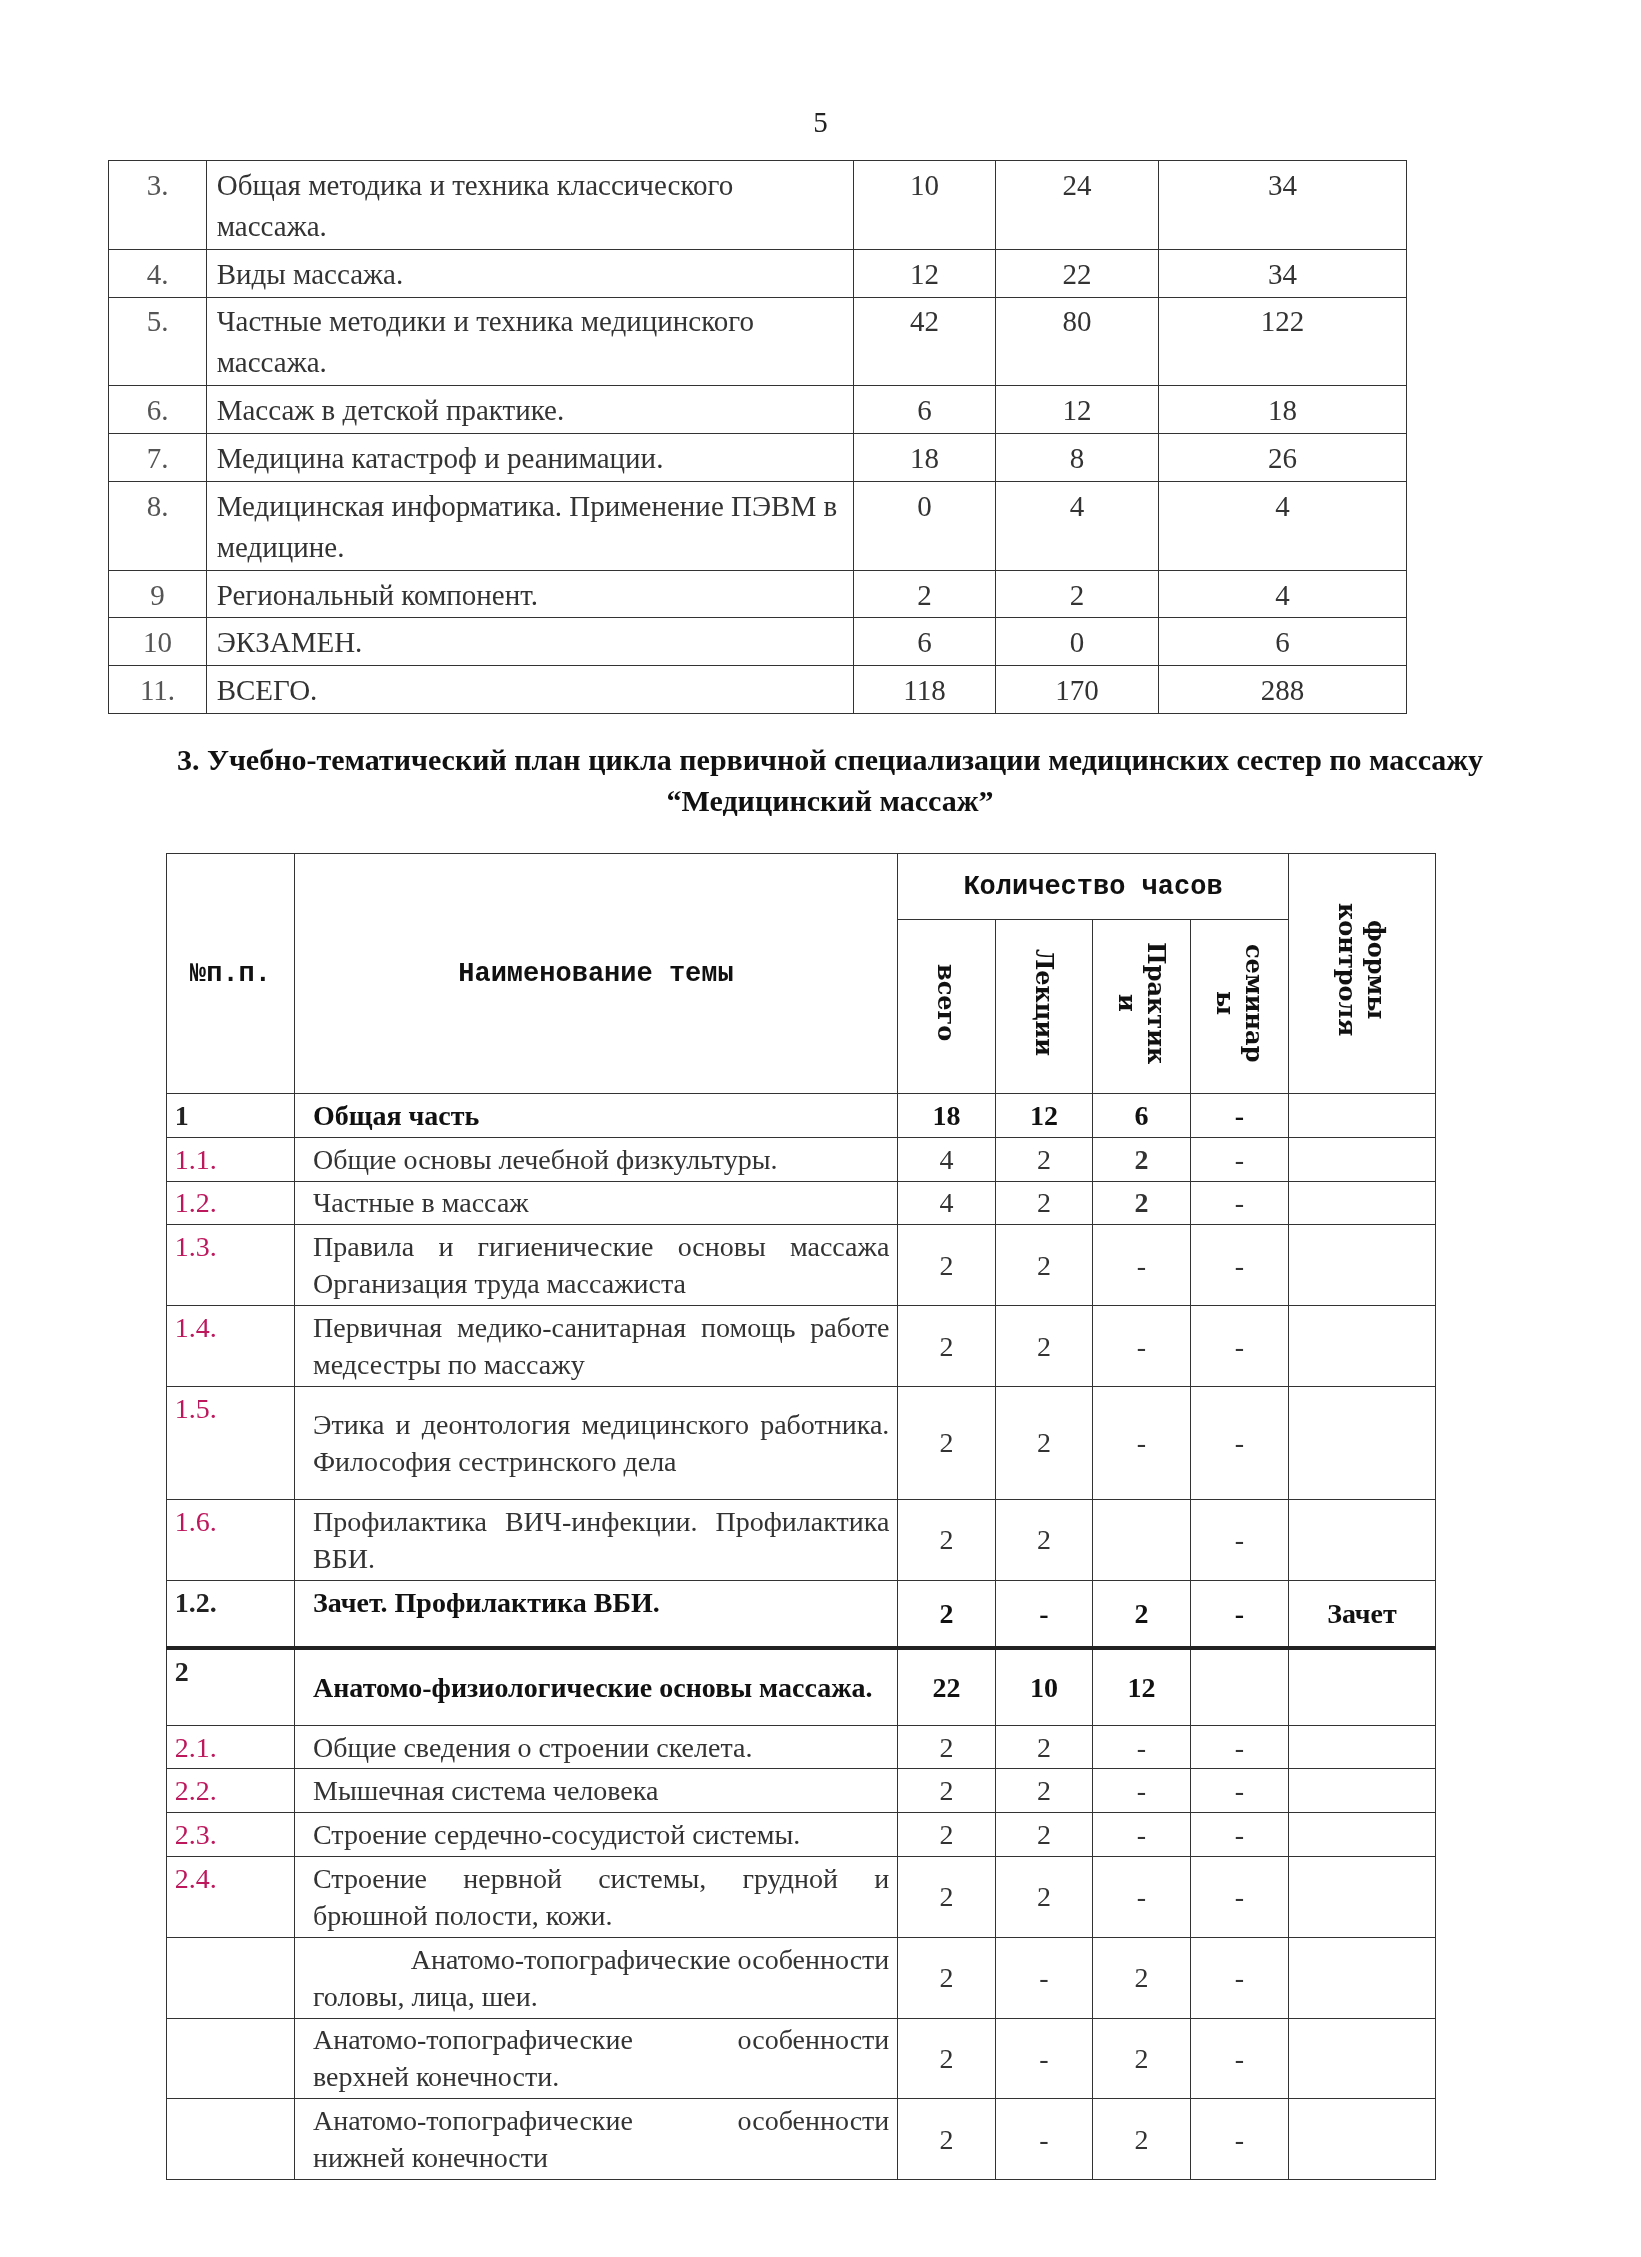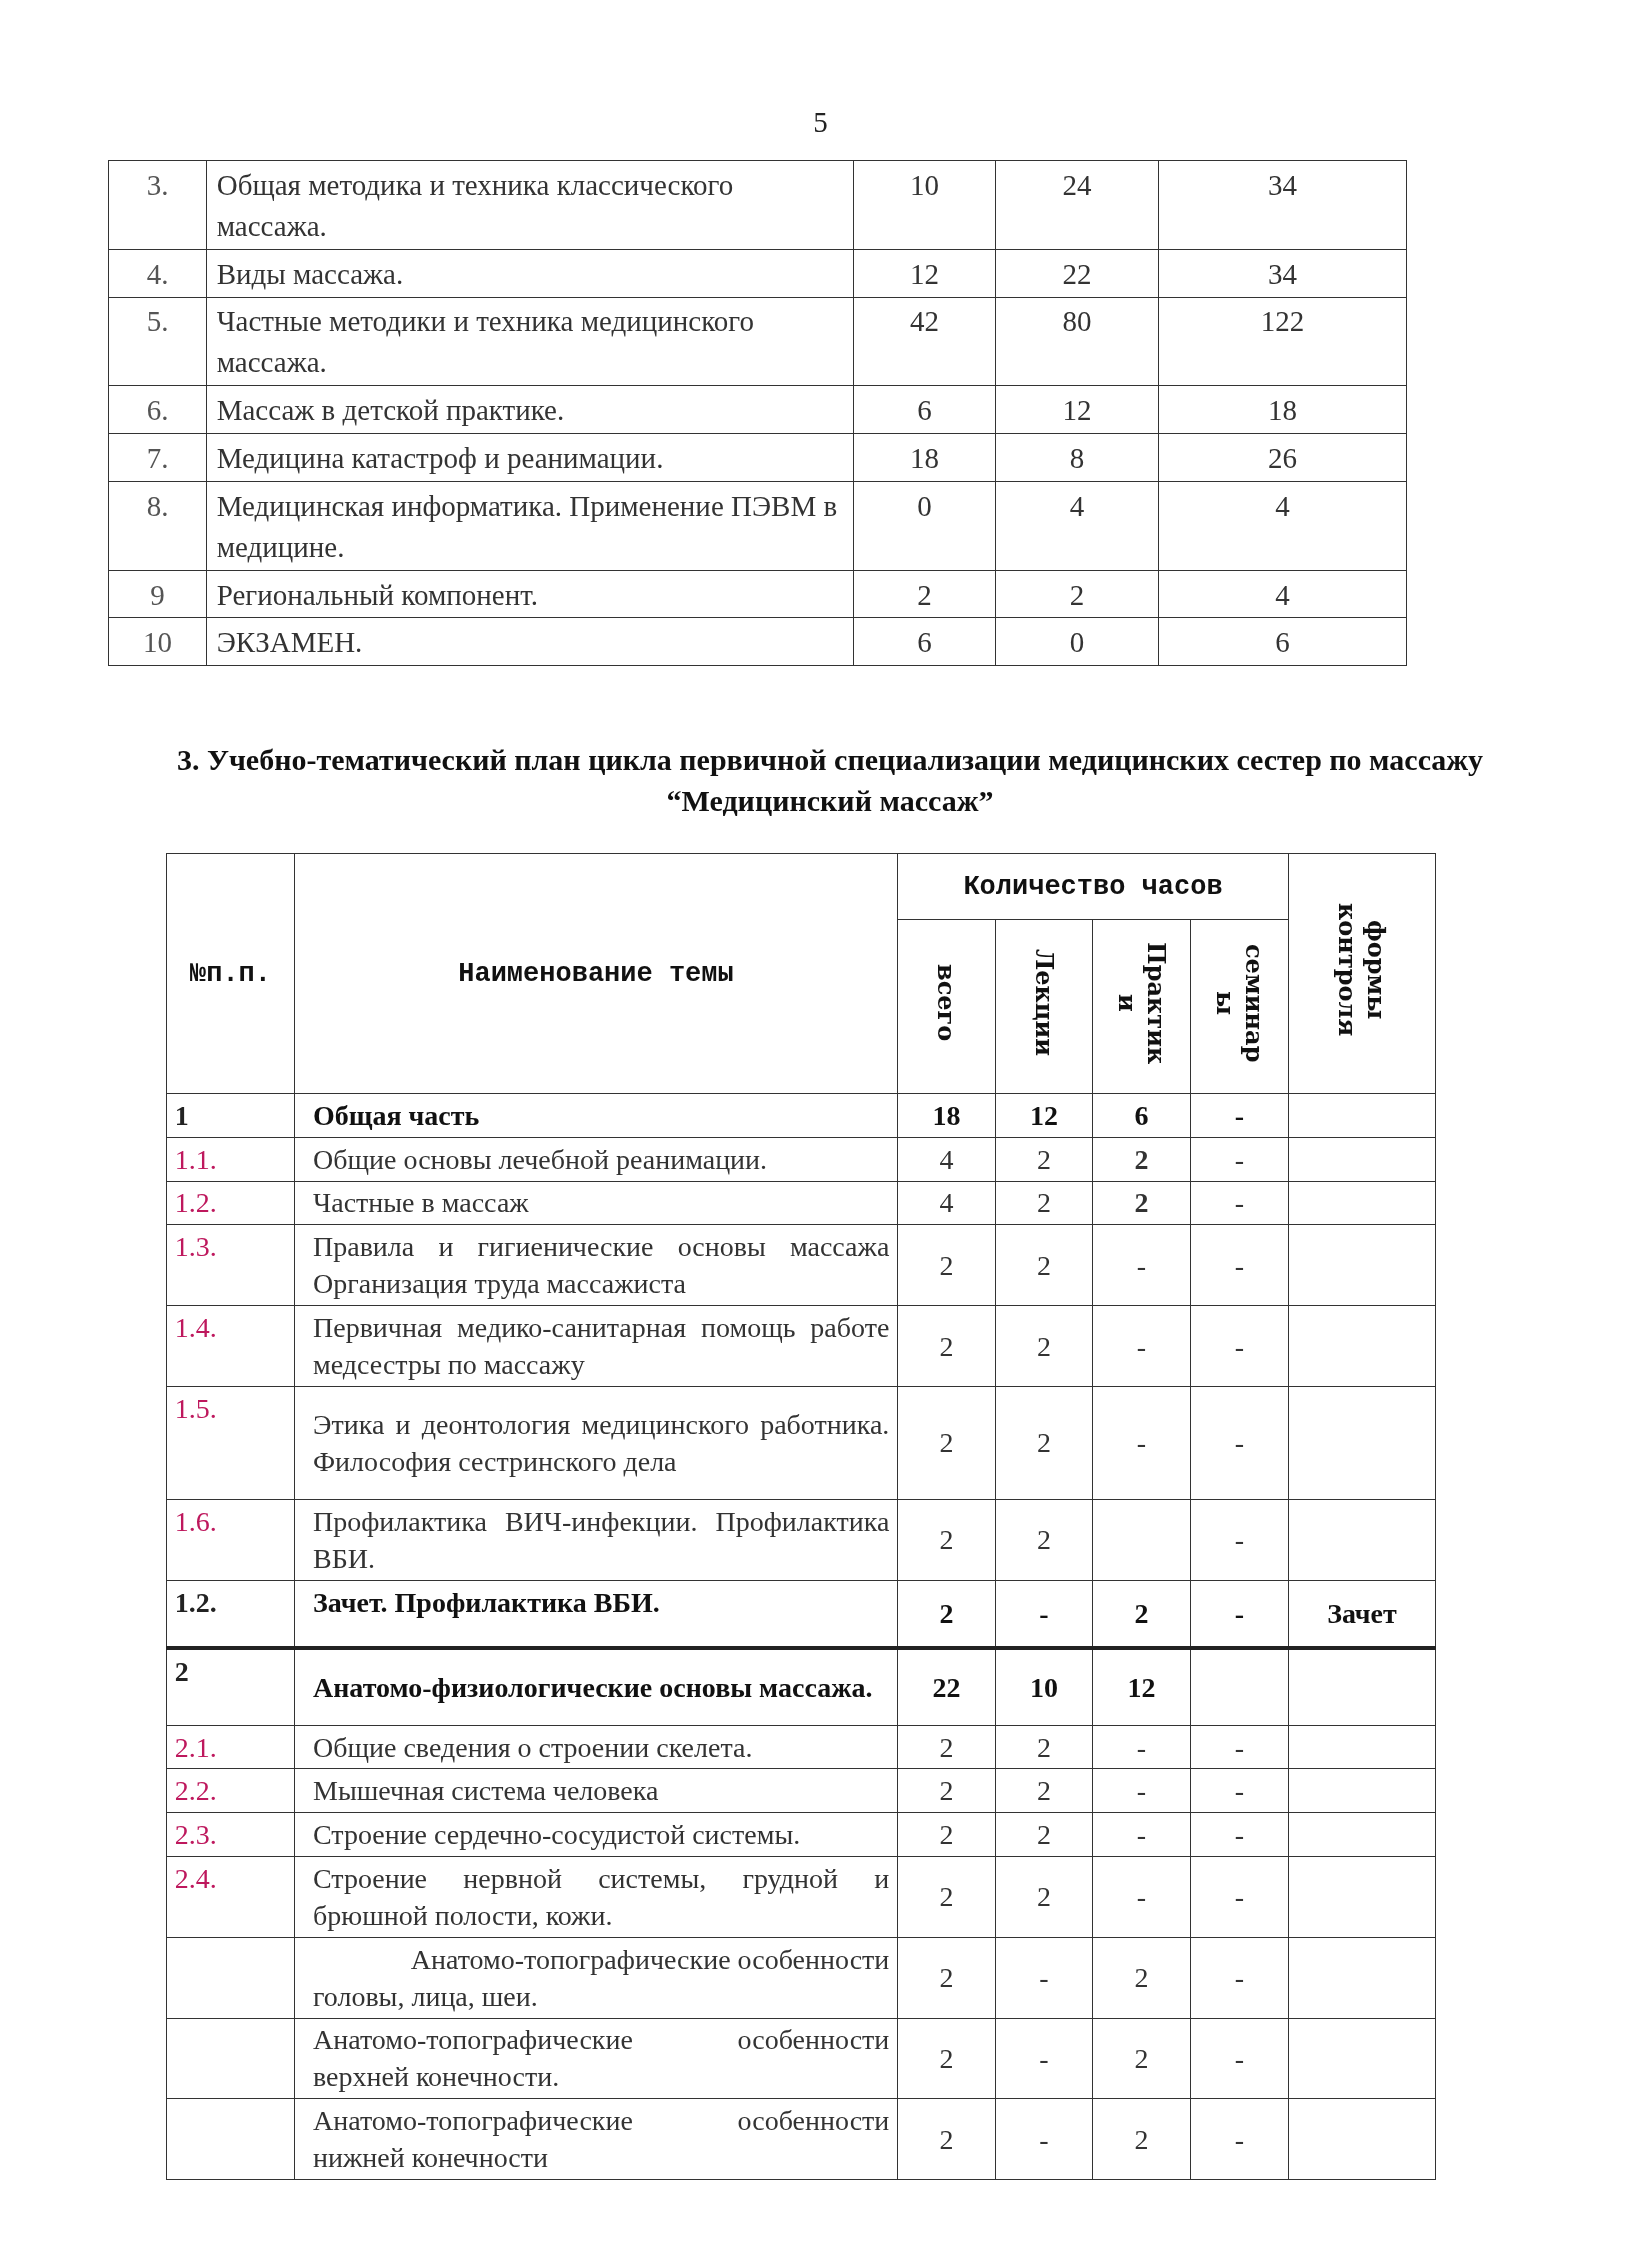--- a/index.html
+++ b/index.html
@@ -105,20 +105,27 @@
       <td class="val">2</td>
       <td class="val">4</td>
     </tr>
     <tr style="height:42px">
       <td class="num">10</td>
       <td class="name">ЭКЗАМЕН.</td>
       <td class="val">6</td>
       <td class="val">0</td>
       <td class="val">6</td>
     </tr>
+    <tr style="height:44px">
+      <td class="num">11.</td>
+      <td class="name">ВСЕГО.</td>
+      <td class="val">118</td>
+      <td class="val">170</td>
+      <td class="val">288</td>
+    </tr>
   </tbody>
 </table>
 
 <div class="section-title">3. Учебно-тематический план цикла первичной специализации медицинских сестер по массажу “Медицинский массаж”</div>
 
 <table id="plan-table">
   <colgroup>
     <col style="width:128px">
       <col style="width:603px">
       <col style="width:98px">
@@ -149,21 +156,21 @@
       <td class="num">1</td>
       <td class="name">Общая часть</td>
       <td class="val">18</td>
       <td class="val">12</td>
       <td class="val">6</td>
       <td class="val">-</td>
       <td class="val"></td>
     </tr>
     <tr style="height:40px">
       <td class="num">1.1.</td>
-      <td class="name">Общие основы лечебной реанимации.</td>
+      <td class="name">Общие основы лечебной физкультуры.</td>
       <td class="val">4</td>
       <td class="val">2</td>
       <td class="val" style="font-weight:bold">2</td>
       <td class="val">-</td>
       <td class="val"></td>
     </tr>
     <tr style="height:40px">
       <td class="num">1.2.</td>
       <td class="name">Частные в массаж</td>
       <td class="val">4</td>

